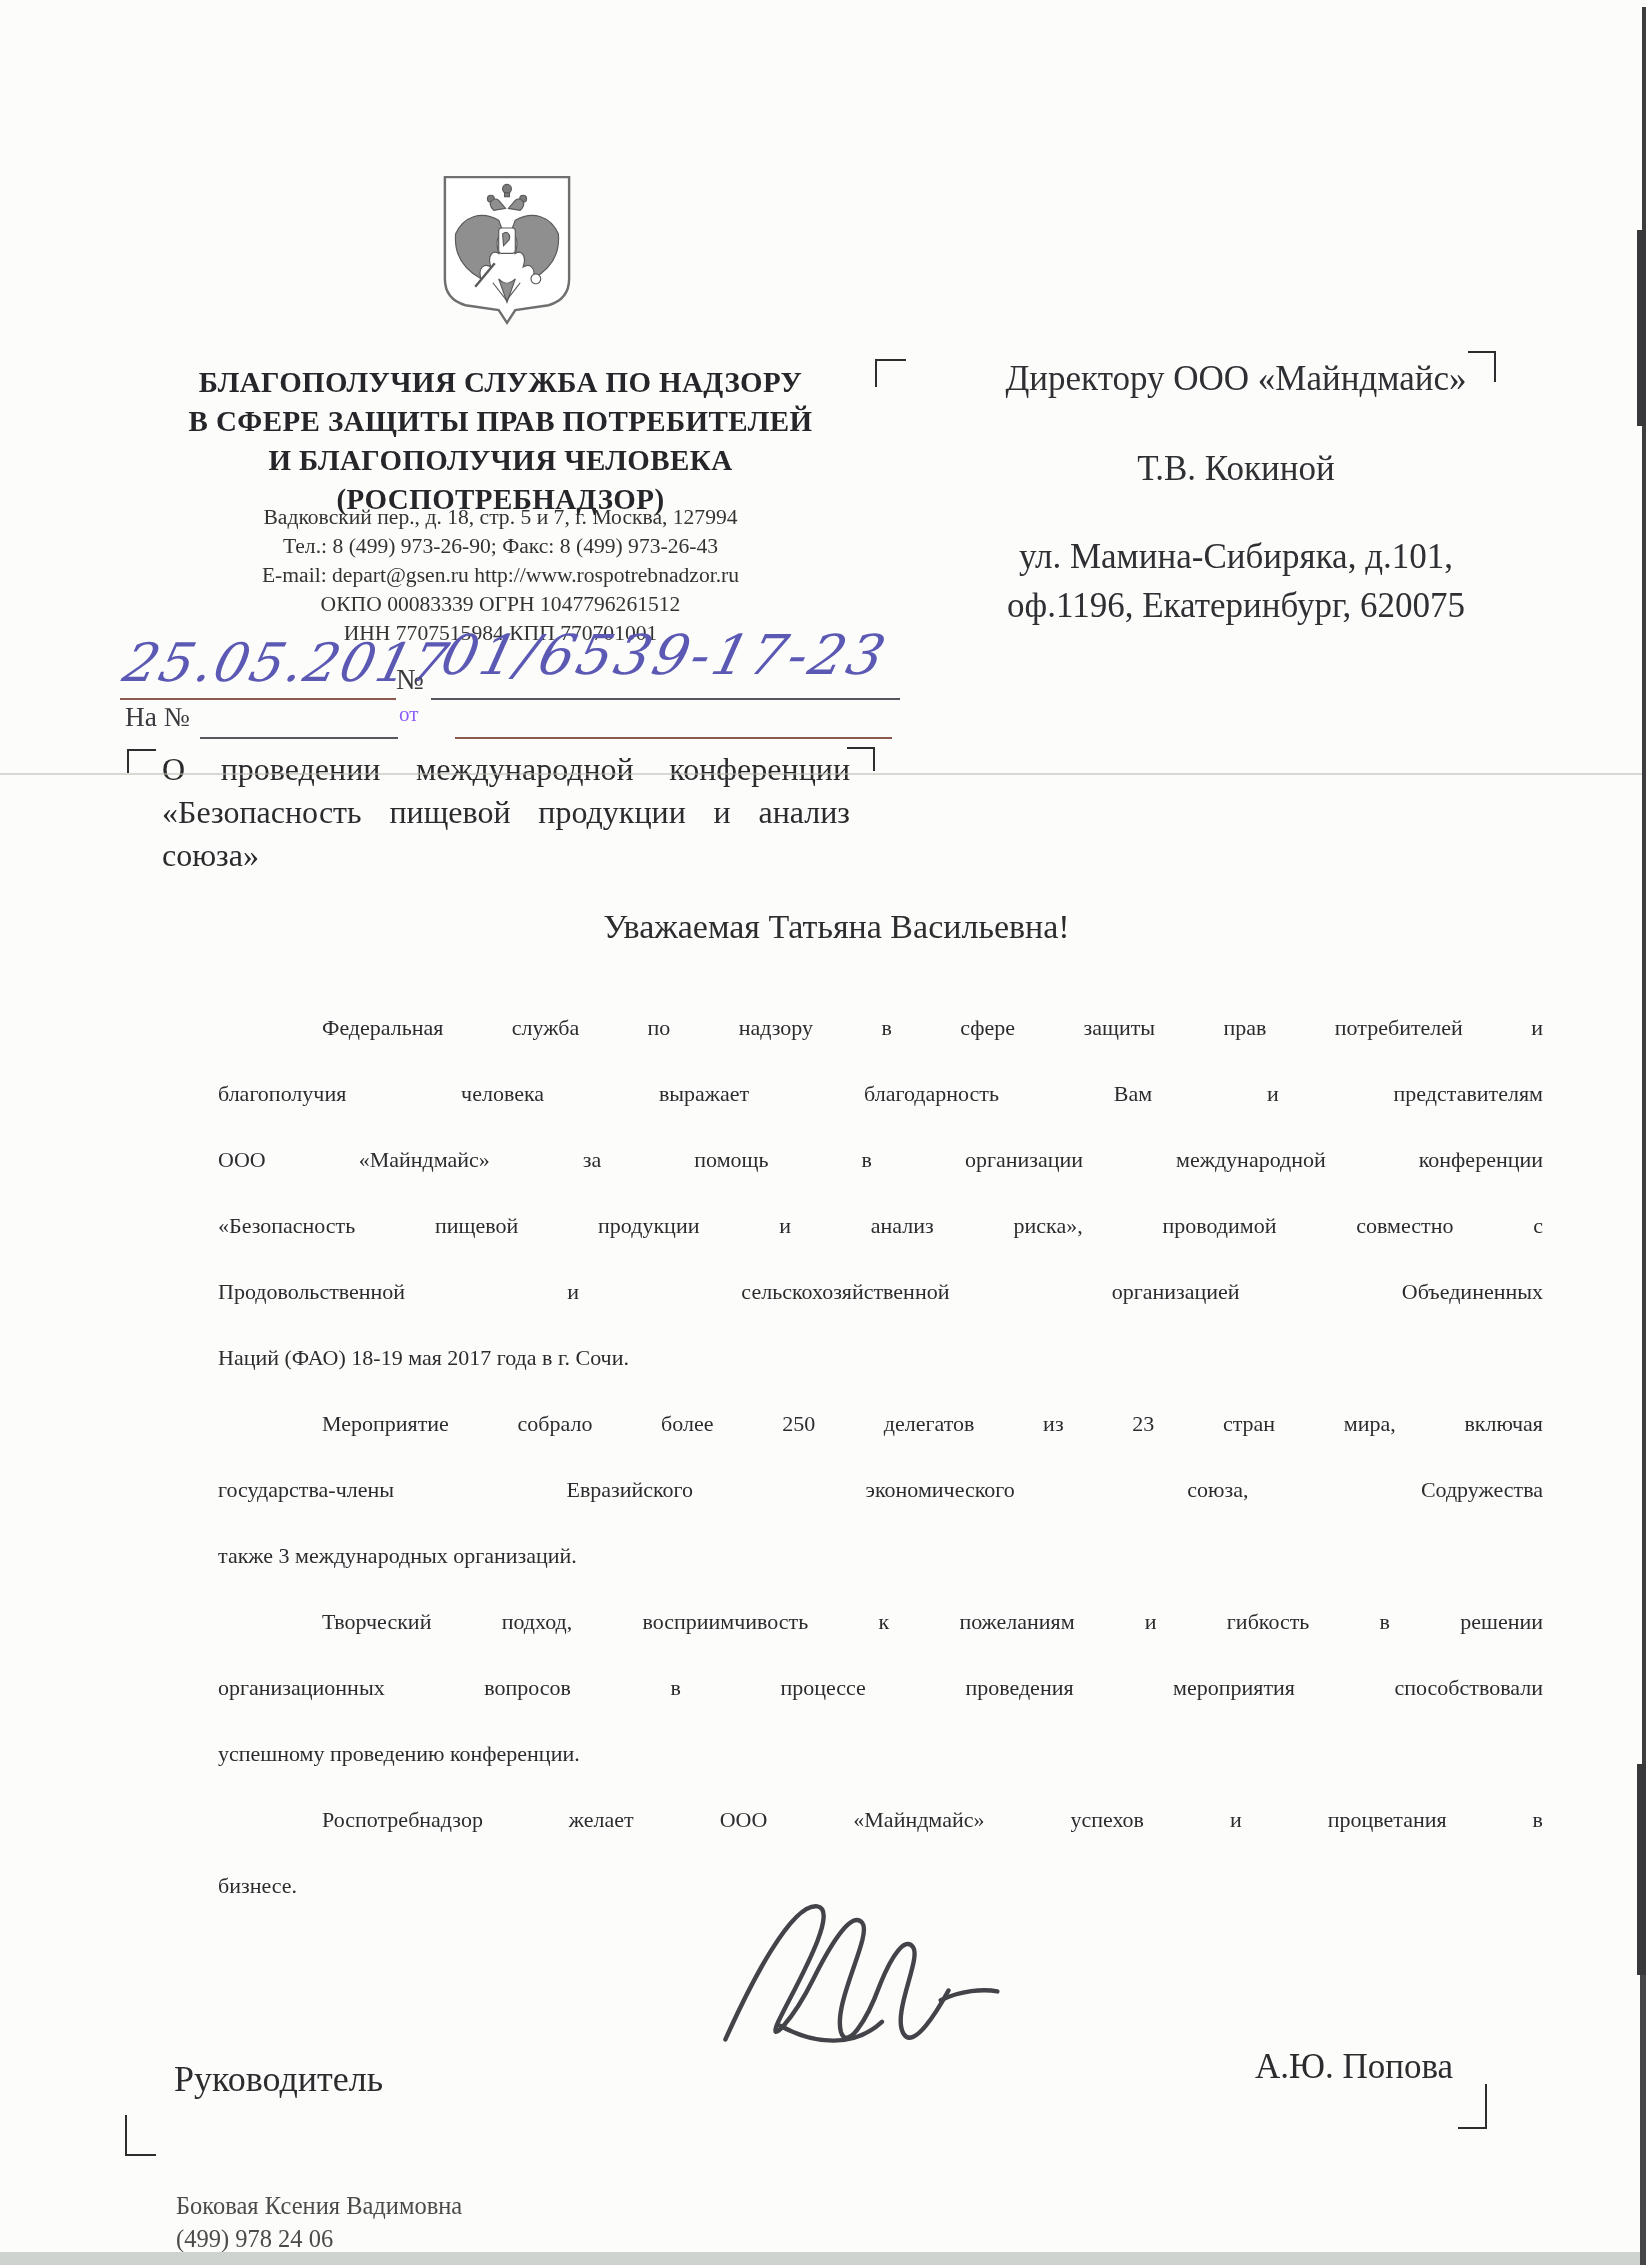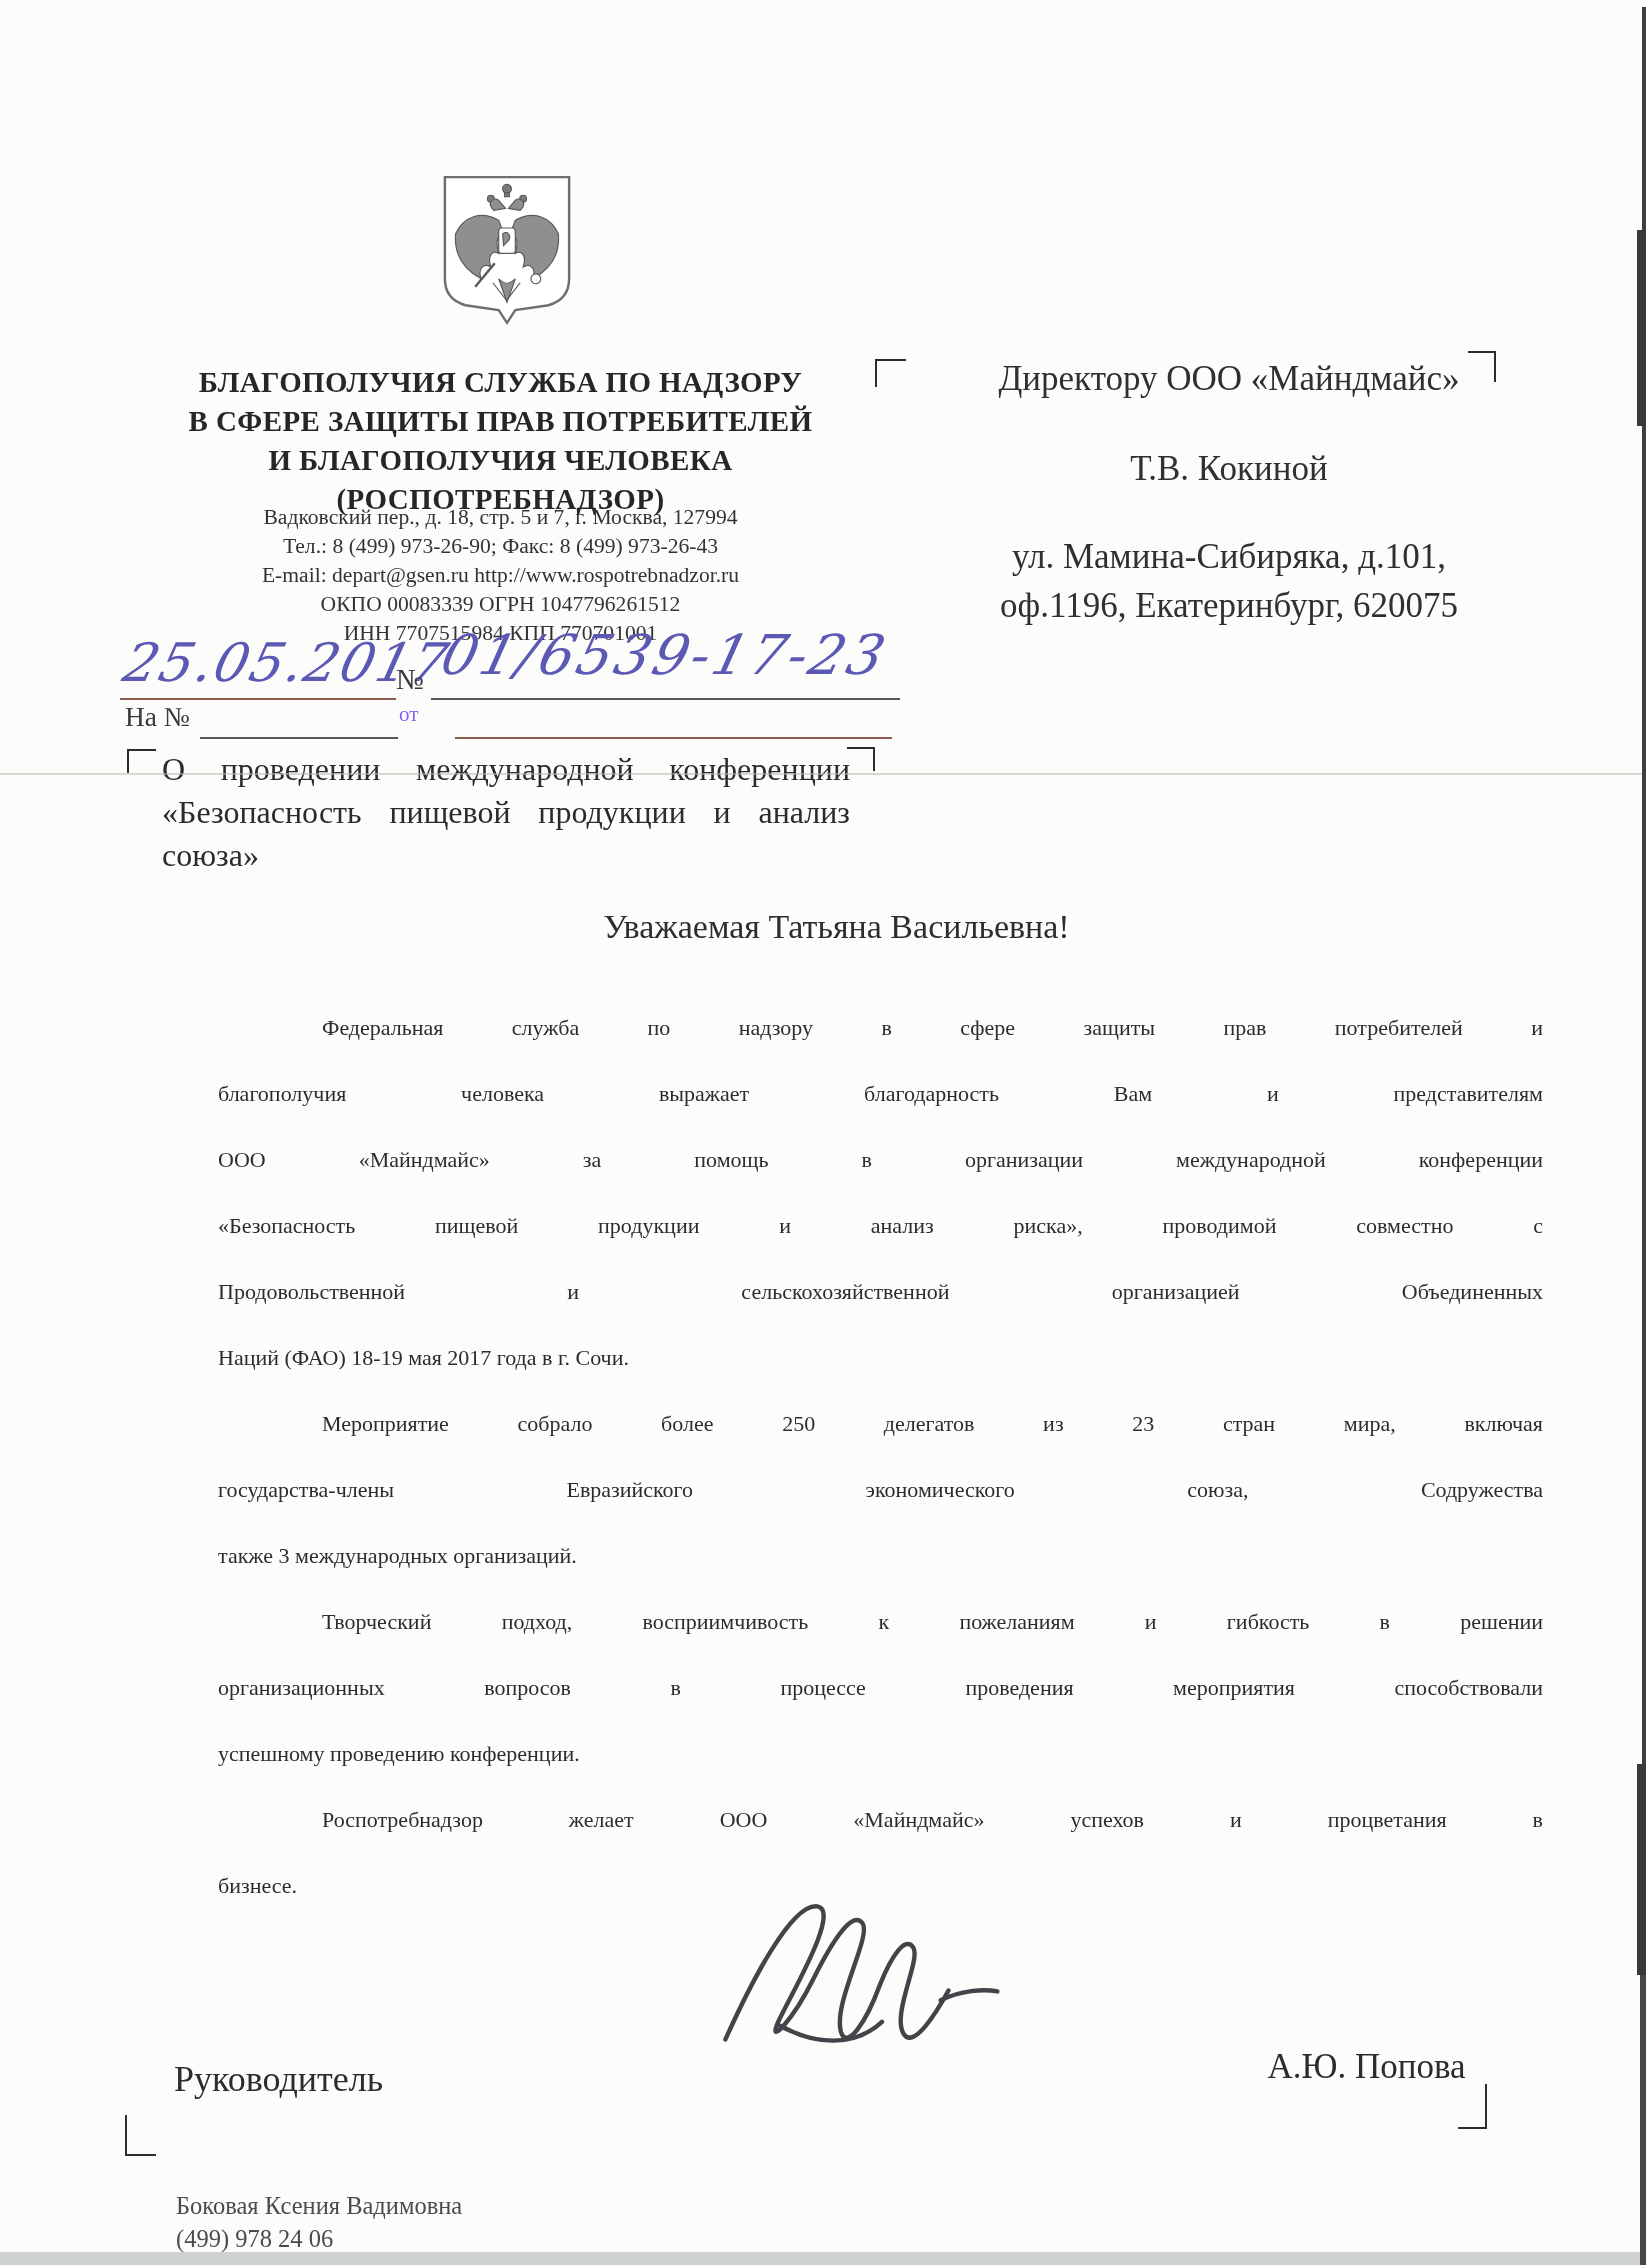--- a/index.html
+++ b/index.html
@@ -28,39 +28,39 @@
   .replylabel{position:absolute;left:125px;top:702px;font-size:27.4px;color:#3a3a3e;}
   .fromlabel{position:absolute;left:399px;top:702px;font-size:21px;color:#8b5cf6;}
   .reply-line1{position:absolute;left:200px;top:737px;width:198px;border-top:2px solid #55585e;}
   .reply-line2{position:absolute;left:455px;top:737px;width:437px;border-top:2px solid #8a5a4c;}
   
   .subject{position:absolute;left:162px;top:748px;width:688px;font-size:32px;color:#2b2b2e;}
   .subject div{height:43px;line-height:43px;overflow:hidden;}
   
   .recipient{position:absolute;left:965px;top:359px;width:512px;text-align:center;
              font-size:35px;color:#2e3033;}
-  .recipient div{position:absolute;left:8px;width:100%;}
+  .recipient div{position:absolute;left:15px;width:100%;}
   .rc1{top:0;}.rc2{top:90px;}.rc3{top:178px;}.rc4{top:227px;}
   
   .br{position:absolute;border-color:#474c52;}
   .tl{border-top:2.9px solid;border-left:2.9px solid;}
   .tr{border-top:2.9px solid;border-right:2.9px solid;}
   .bl{border-bottom:2.9px solid;border-left:2.9px solid;}
   .brr{border-bottom:2.9px solid;border-right:2.9px solid;}
   
   .salutation{position:absolute;left:174px;top:908px;width:1325px;text-align:center;font-size:34px;}
   .bodytext{position:absolute;left:174px;top:995px;width:1325px;font-size:22px;color:#2c2c2f;margin-left:44px;}
   .bodytext div{height:66px;line-height:66px;overflow:hidden;}
   .jl{text-align:justify;text-align-last:justify;}
   .ll{text-align:left;text-align-last:left;}
   .ind{text-indent:104px;}
   
   .sig-svg{position:absolute;left:696px;top:1877px;}
   .title{position:absolute;left:174px;top:2058px;font-size:36px;color:#2c2c2f;}
-  .name{position:absolute;left:1255px;top:2047px;width:223px;text-align:center;font-size:35px;color:#2c2c2f;}
+  .name{position:absolute;left:1255px;top:2047px;width:223px;text-align:left;font-size:35px;color:#2c2c2f;}
   
   .fname{position:absolute;left:176px;top:2192px;font-size:24.5px;color:#4b4b4b;}
   .fphone{position:absolute;left:176px;top:2225px;font-size:24.5px;color:#4b4b4b;}
 </style>
 </head>
 <body>
 
 <div class="page">
 
   <div class="emblem">

